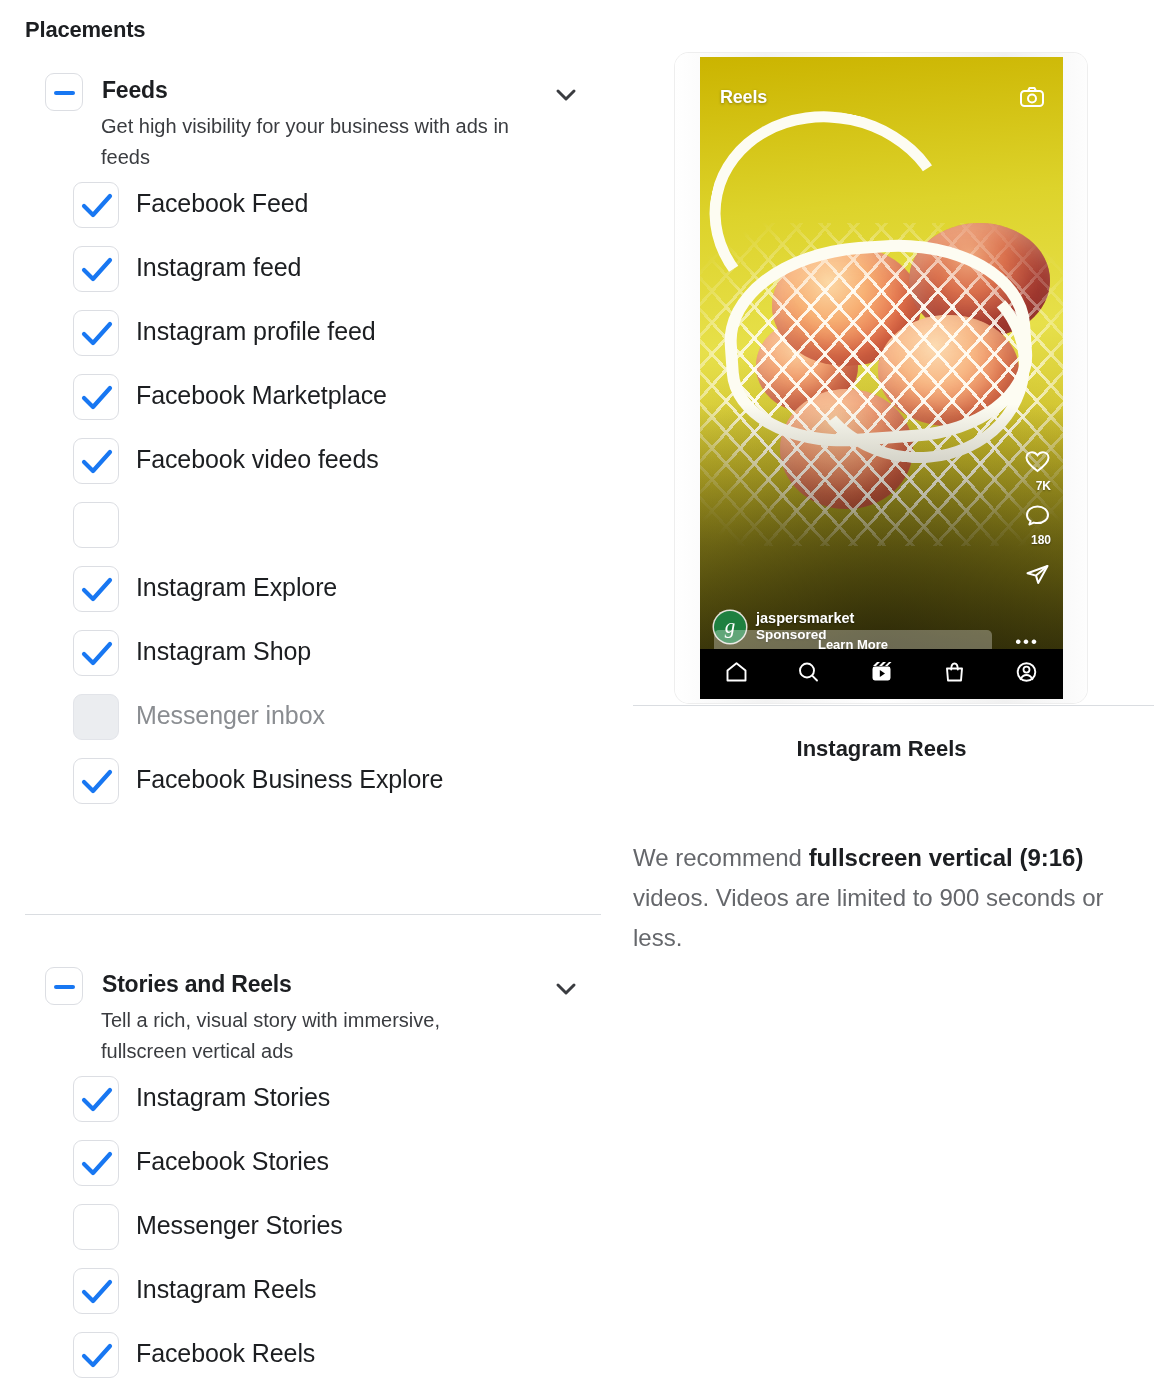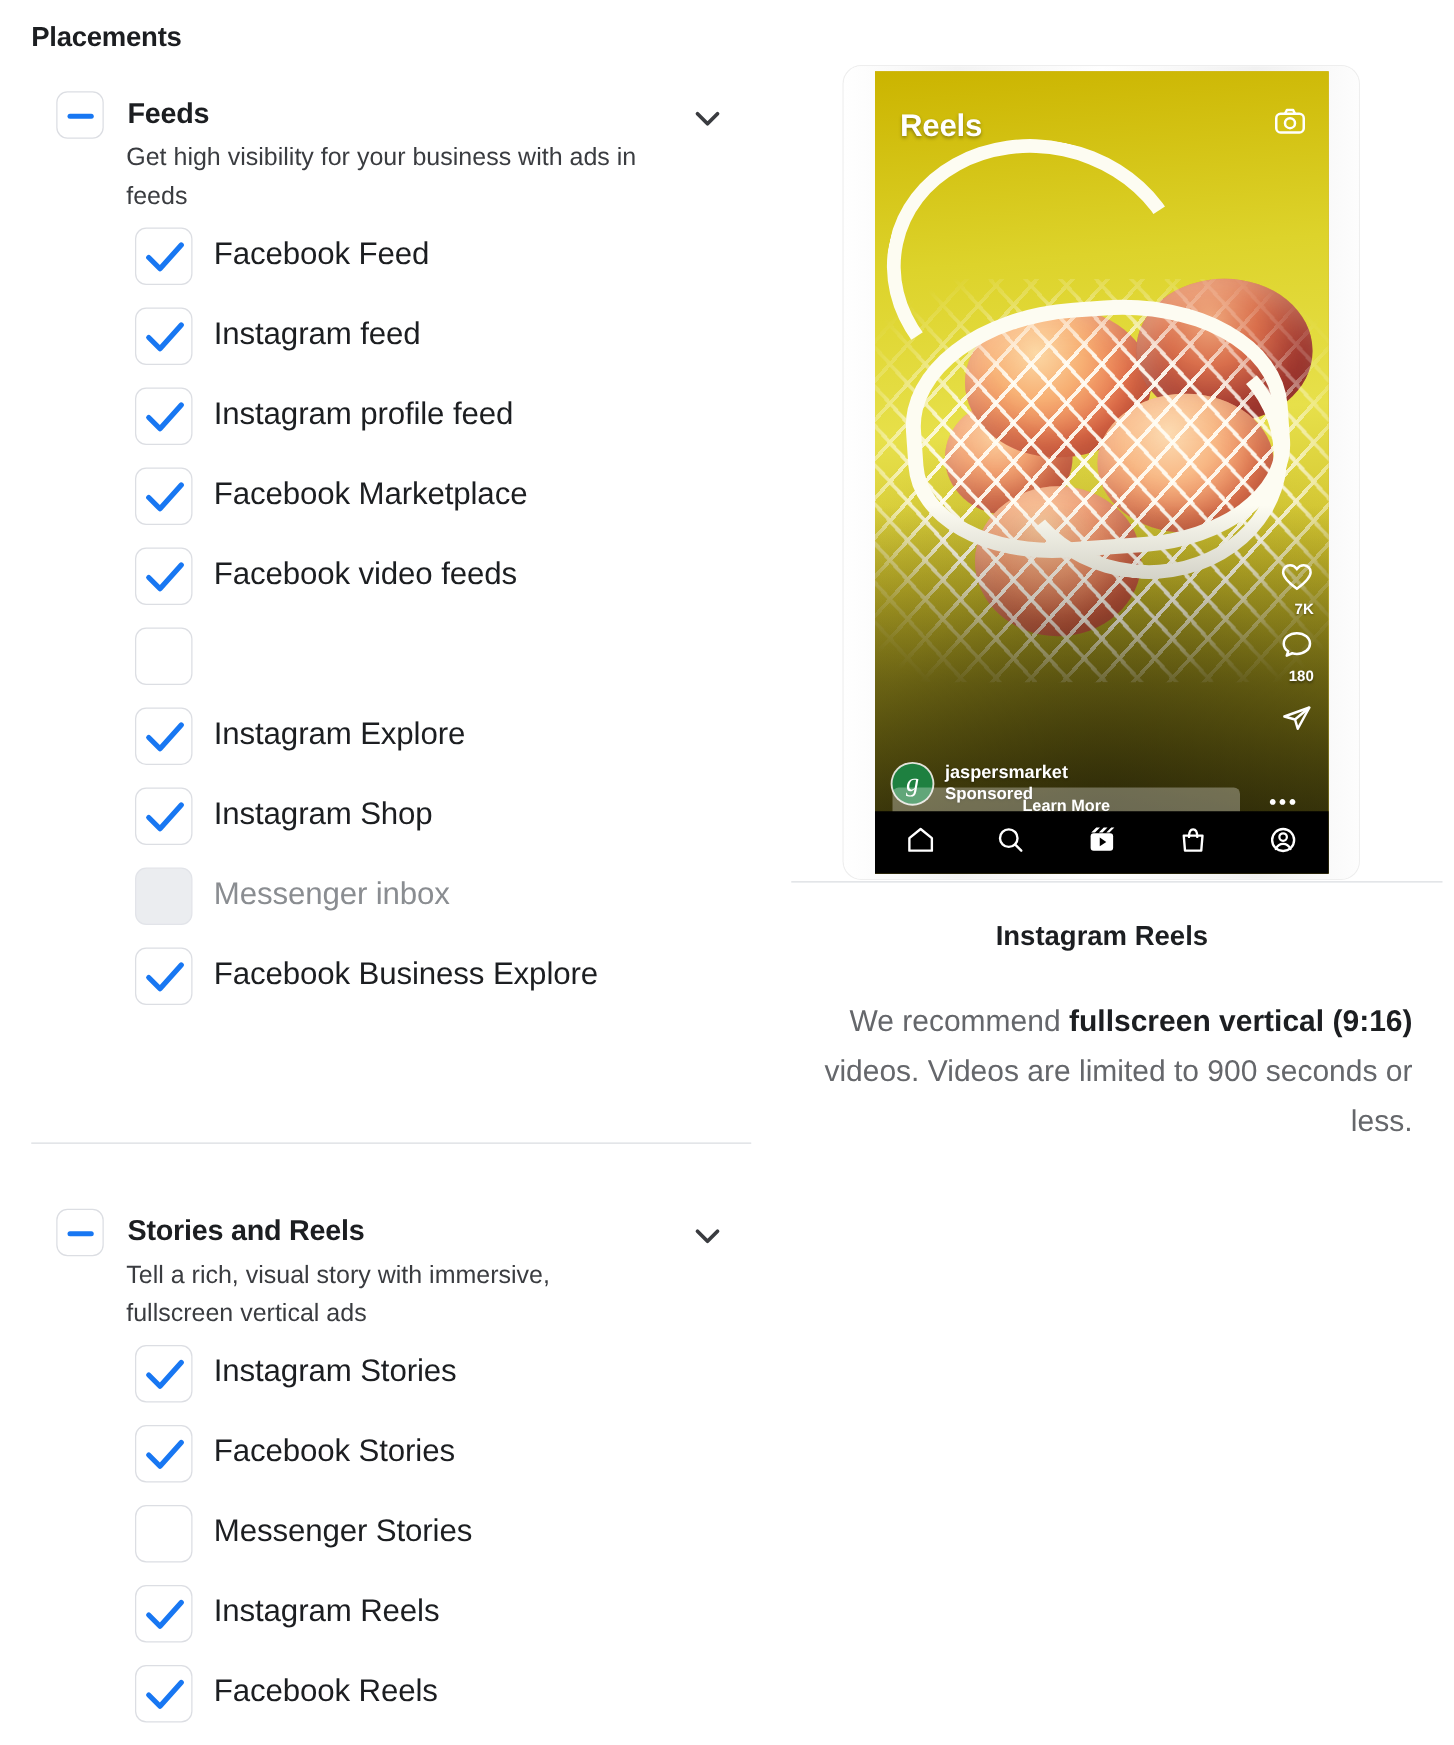--- a/index.html
+++ b/index.html
@@ -75,21 +75,20 @@
     width: 30px; height: 20px;
     cursor: pointer;
   }
   .chevron svg { display: block; }
 
   
   .opt-row {
     position: relative;
     height: 64px;
     cursor: pointer;
-    margin-left: 35px;
   }
   .opt-row.disabled { cursor: default; }
   .cbox {
     position: absolute;
     left: 73px; top: 9px;
     width: 46px; height: 46px;
     border: 1px solid #dcdee3;
     border-radius: 9px;
     background: #ffffff;
   }
@@ -206,21 +205,21 @@
   .shade-bottom {
     position: absolute; left: 0; right: 0; bottom: 0;
     height: 46%;
     background: linear-gradient(180deg, rgba(20,18,4,0) 0%, rgba(20,18,4,0.42) 48%, rgba(15,14,4,0.72) 100%);
   }
 
   .reels-label {
     position: absolute;
     left: 20px; top: 30px;
     color: #fff;
-    font-size: 25px;
+    font-size: 18px;
     font-weight: bold;
     letter-spacing: -0.2px;
     text-shadow: 0 1px 3px rgba(0,0,0,0.35);
   }
   .camera-icon { position: absolute; right: 18px; top: 28px; }
 
   .rail { position: absolute; right: 12px; }
   .rail-item { position: absolute; width: 48px; text-align: right; color: #fff; }
   .rail-count { font-size: 12px; font-weight: bold; margin-top: 1px; display: block;
                 text-shadow: 0 1px 2px rgba(0,0,0,0.4); }
@@ -278,22 +277,22 @@
     background: #dadde1;
   }
   .preview-title {
     position: absolute;
     left: 0; top: 736px;
     width: 497px; text-align: center;
     font-size: 22px; font-weight: bold; color: #1c1e21;
   }
   .preview-desc {
     position: absolute;
-    left: 0; top: 798px;
-    width: 497px; text-align: right;
+    left: 0; top: 838px;
+    width: 497px; text-align: left;
     font-size: 24px; line-height: 40px;
     color: #65676b;
   }
   .preview-desc b { color: #1c1e21; font-weight: bold; }
 </style>
 </head>
 <body>
 
 <div class="page">
 

